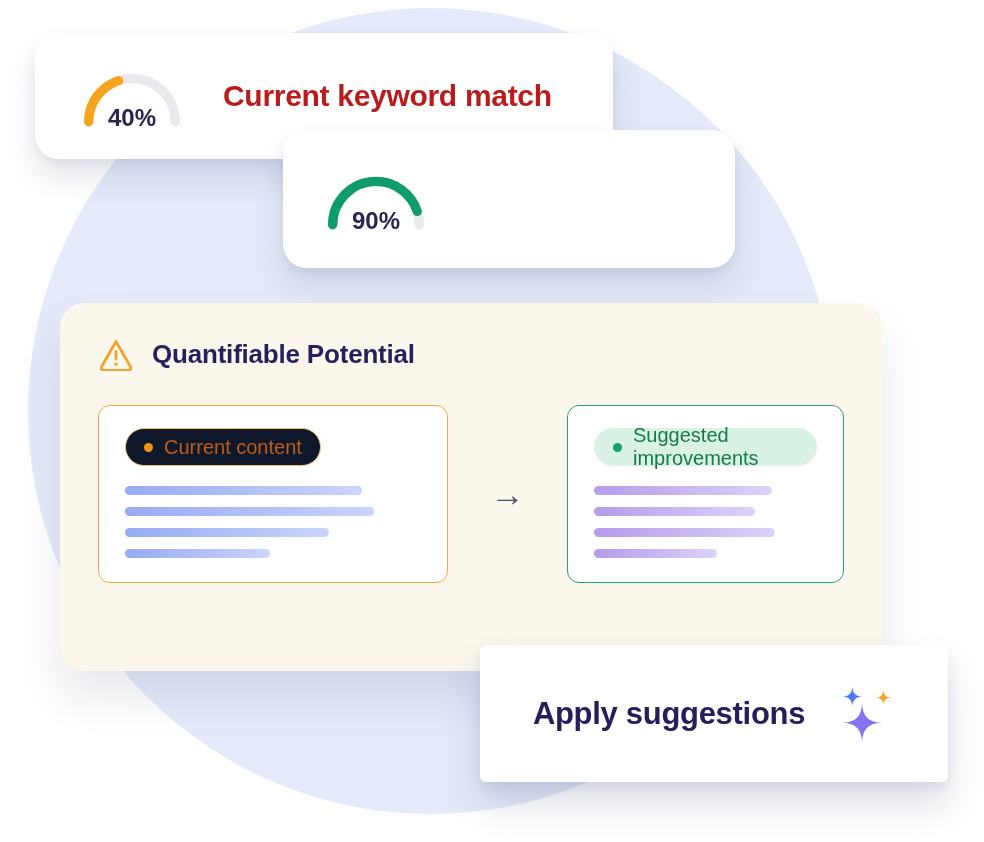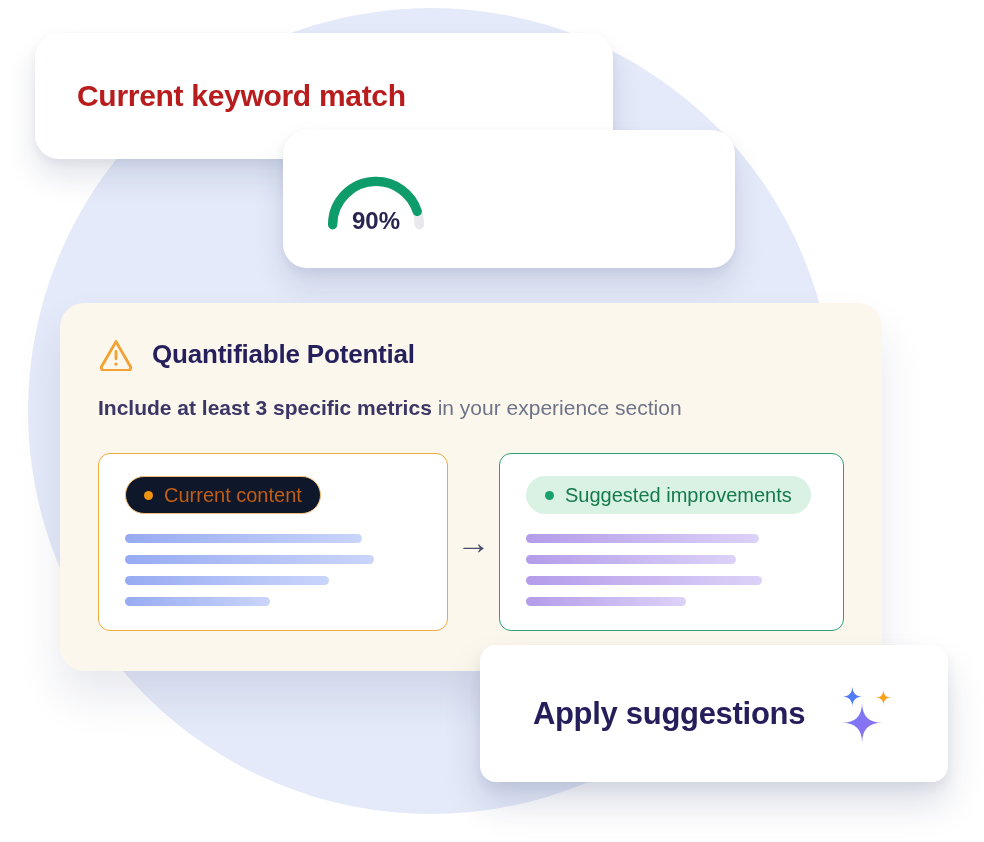--- a/index.html
+++ b/index.html
@@ -30,45 +30,52 @@
     box-shadow:0 26px 44px rgba(28,38,92,0.10);padding:32px 38px;z-index:4;}
   .panel-header{display:flex;align-items:center;gap:18px;height:38px;}
   .warning-icon{flex:0 0 auto;display:flex;align-items:center;}
   .panel-title{font-size:26px;font-weight:700;color:#251F5C;letter-spacing:-0.2px;}
   .panel-subtitle{margin:22px 0 0 0;font-size:21px;color:#6E7387;line-height:26px;}
   .panel-subtitle .bold{color:#3B3666;font-weight:700;}
 
   .compare{display:flex;align-items:center;margin-top:32px;}
   .content-box{width:350px;height:178px;background:#ffffff;border:1.5px solid #cccccc;
     border-radius:12px;padding:22px 26px;box-sizing:border-box;flex:0 0 auto;}
-  .content-box.right{width:345px;}
+  .content-box.right{width:277px;}
   .arrow{flex:1;text-align:center;font-size:34px;color:#454F68;line-height:1;}
 
   .pill{display:inline-flex;align-items:center;gap:11px;height:38px;padding:0 18px;
     border-radius:19px;border:1.5px solid transparent;font-size:20px;box-sizing:border-box;}
   .dot{width:9px;height:9px;border-radius:50%;flex:0 0 auto;}
 
   .skel{margin-top:20px;display:flex;flex-direction:column;gap:12px;}
   .skel-line{height:9px;border-radius:5px;}
 
   
-  .apply{left:480px;top:645px;width:468px;height:137px;border-radius:16px;z-index:5;
+  .apply{left:480px;top:645px;width:468px;height:137px;border-radius:6px;z-index:5;
     display:flex;align-items:center;justify-content:center;gap:28px;cursor:pointer;
     box-shadow:0 22px 36px rgba(28,38,92,0.15),0 6px 12px rgba(28,38,92,0.07);}
   .apply-label{font-size:31px;font-weight:700;color:#241E5A;letter-spacing:-0.3px;}
   .sparkles{display:flex;align-items:center;}
 </style>
 </head>
 <body>
 
 <div class="stage">
 
   <div class="bg-circle"></div>
 
   <div class="card score-card card-current">
+    <div class="gauge">
+      <svg viewBox="0 0 104 62" aria-hidden="true">
+        <path class="gauge-track" d="M10 56 A42 42 0 0 1 94 56" pathLength="100" stroke="#E8E8ED"></path>
+        <path class="gauge-value-arc" d="M10 56 A42 42 0 0 1 94 56" pathLength="100" stroke="#F7A41D" stroke-dasharray="40 100"></path>
+      </svg>
+      <span class="gauge-display">40%</span>
+    </div>
     <span class="card-label">Current keyword match</span>
   </div>
 
   <div class="card score-card card-potential">
     <div class="gauge">
       <svg viewBox="0 0 104 62" aria-hidden="true">
         <path class="gauge-track" d="M10 56 A42 42 0 0 1 94 56" pathLength="100" stroke="#E8E8ED"></path>
         <path class="gauge-value-arc" d="M10 56 A42 42 0 0 1 94 56" pathLength="100" stroke="#0E9C6B" stroke-dasharray="90 100"></path>
       </svg>
       <span class="gauge-display">90%</span>
@@ -80,21 +87,20 @@
       <span class="warning-icon">
         <svg width="36" height="33" viewBox="0 0 24 22" aria-hidden="true">
           <path d="M12 2.4 L21.6 19 a1.7 1.7 0 0 1 -1.47 2.55 H3.87 A1.7 1.7 0 0 1 2.4 19 Z" fill="none" stroke="#F2A232" stroke-width="1.9" stroke-linejoin="round"></path>
           <line x1="12" y1="9" x2="12" y2="13.8" stroke="#F2A232" stroke-width="1.9" stroke-linecap="round"></line>
           <circle cx="12" cy="17.4" r="1.15" fill="#F2A232"></circle>
         </svg>
       </span>
       <span class="panel-title">Quantifiable Potential</span>
     </div>
 
-    <p class="panel-subtitle"><span class="bold">Include at least 3 specific metrics</span><span> in your experience section</span></p>
 
     <div class="compare">
 
       <div class="content-box left" style="border-color: rgb(240, 169, 60);">
         <span class="pill" style="background: #0f172a; border-color: rgb(243, 190, 114); color: rgb(194, 94, 20); text-align: center;">
           <span class="dot" style="background: rgb(240, 147, 15);"></span>
           <span>Current content</span>
         </span>
         <div class="skel">
             <div class="skel-line" style="width: 80%; background: linear-gradient(to right, rgb(151, 171, 242), rgb(202, 213, 251));"></div>

